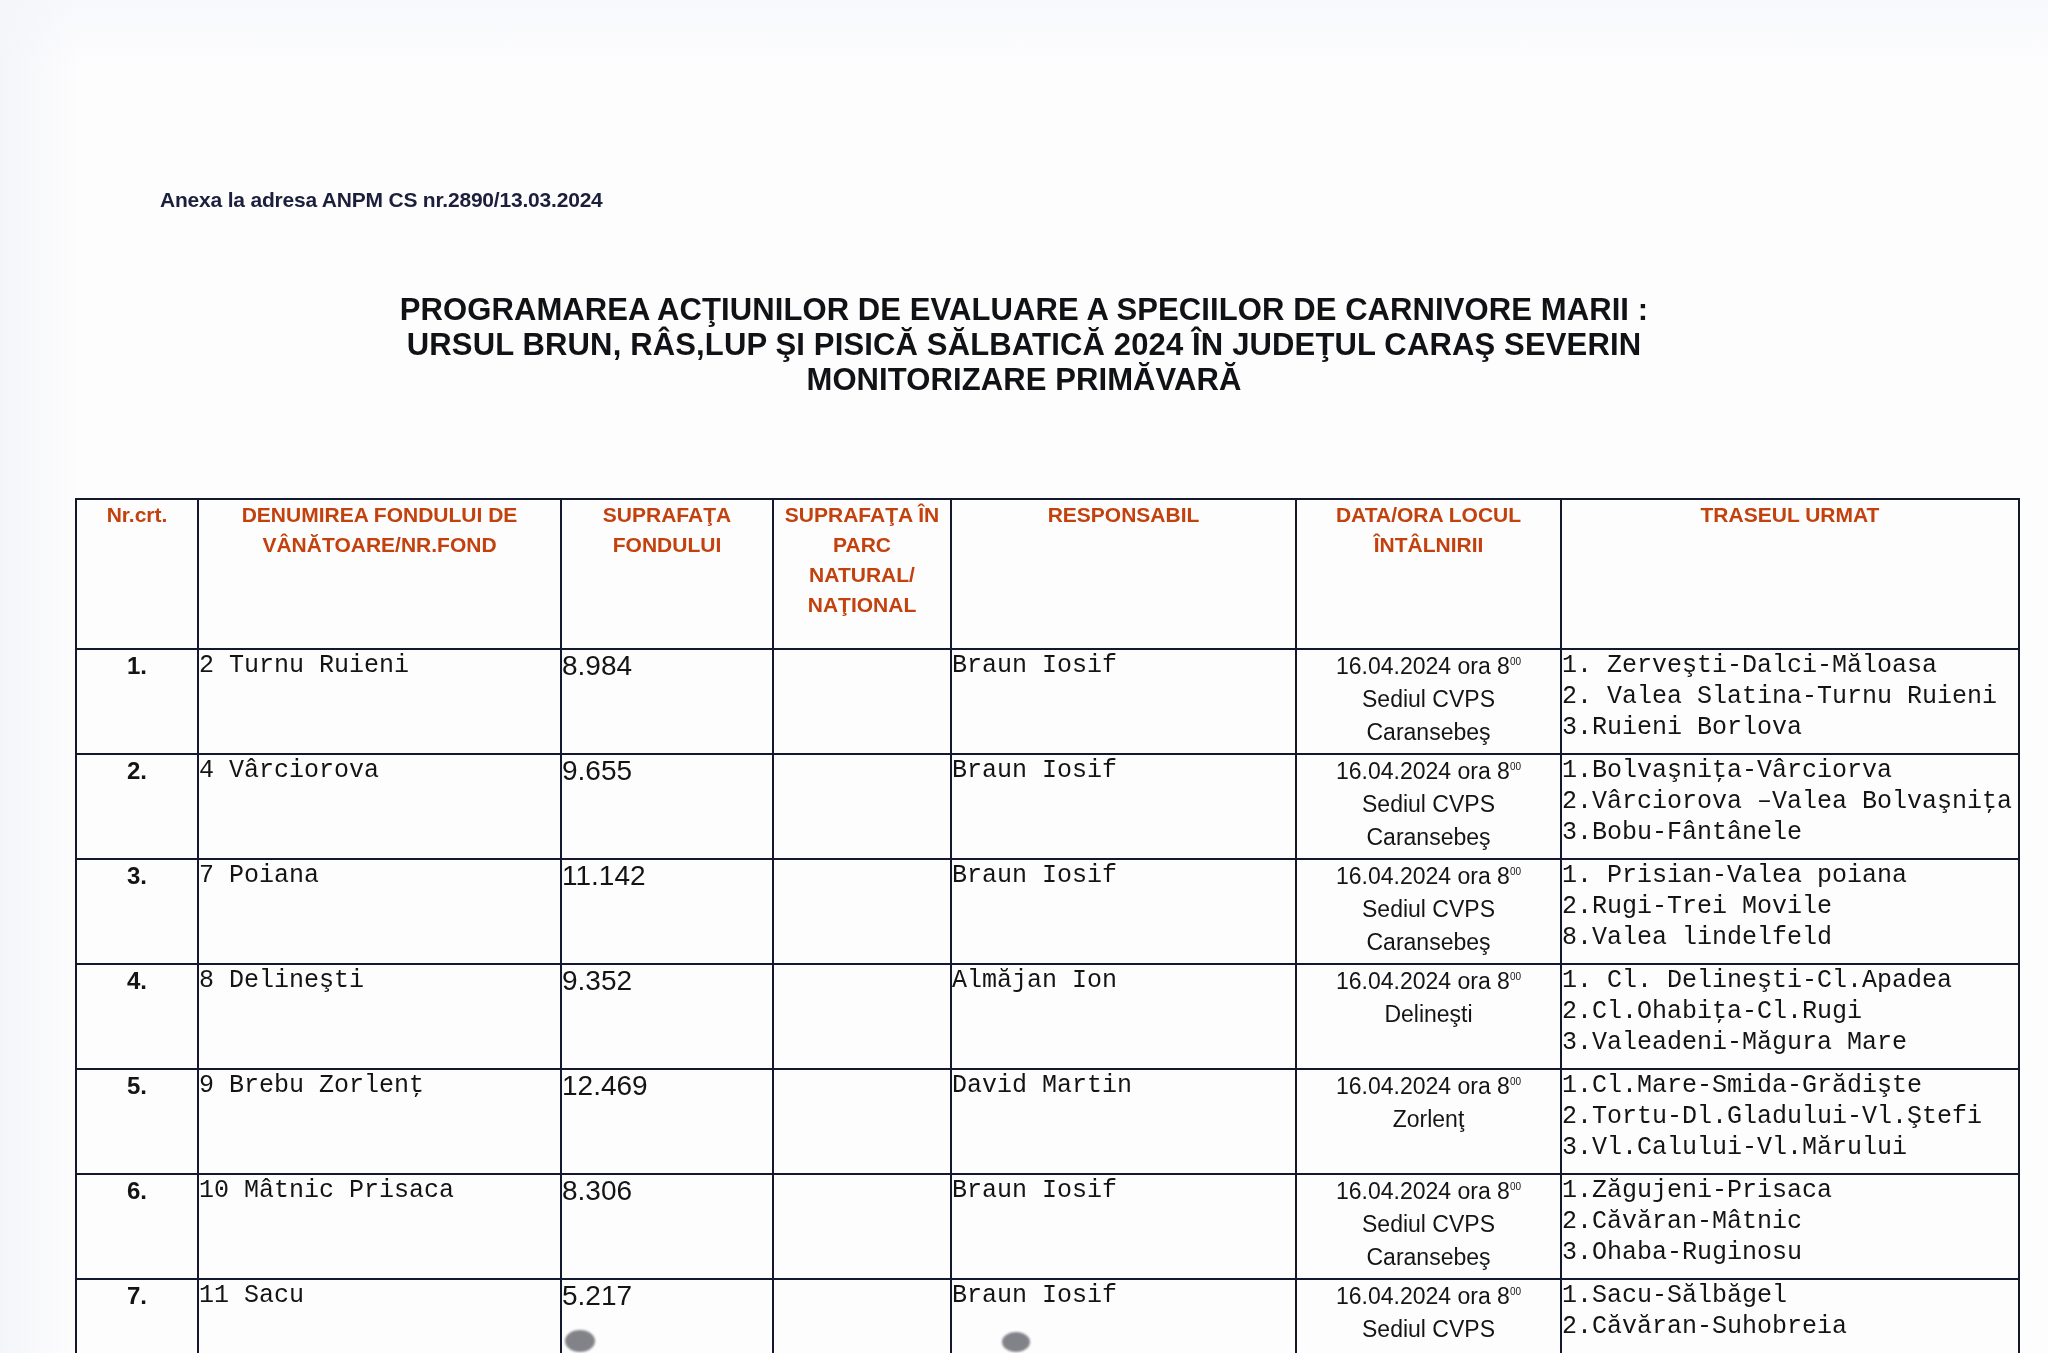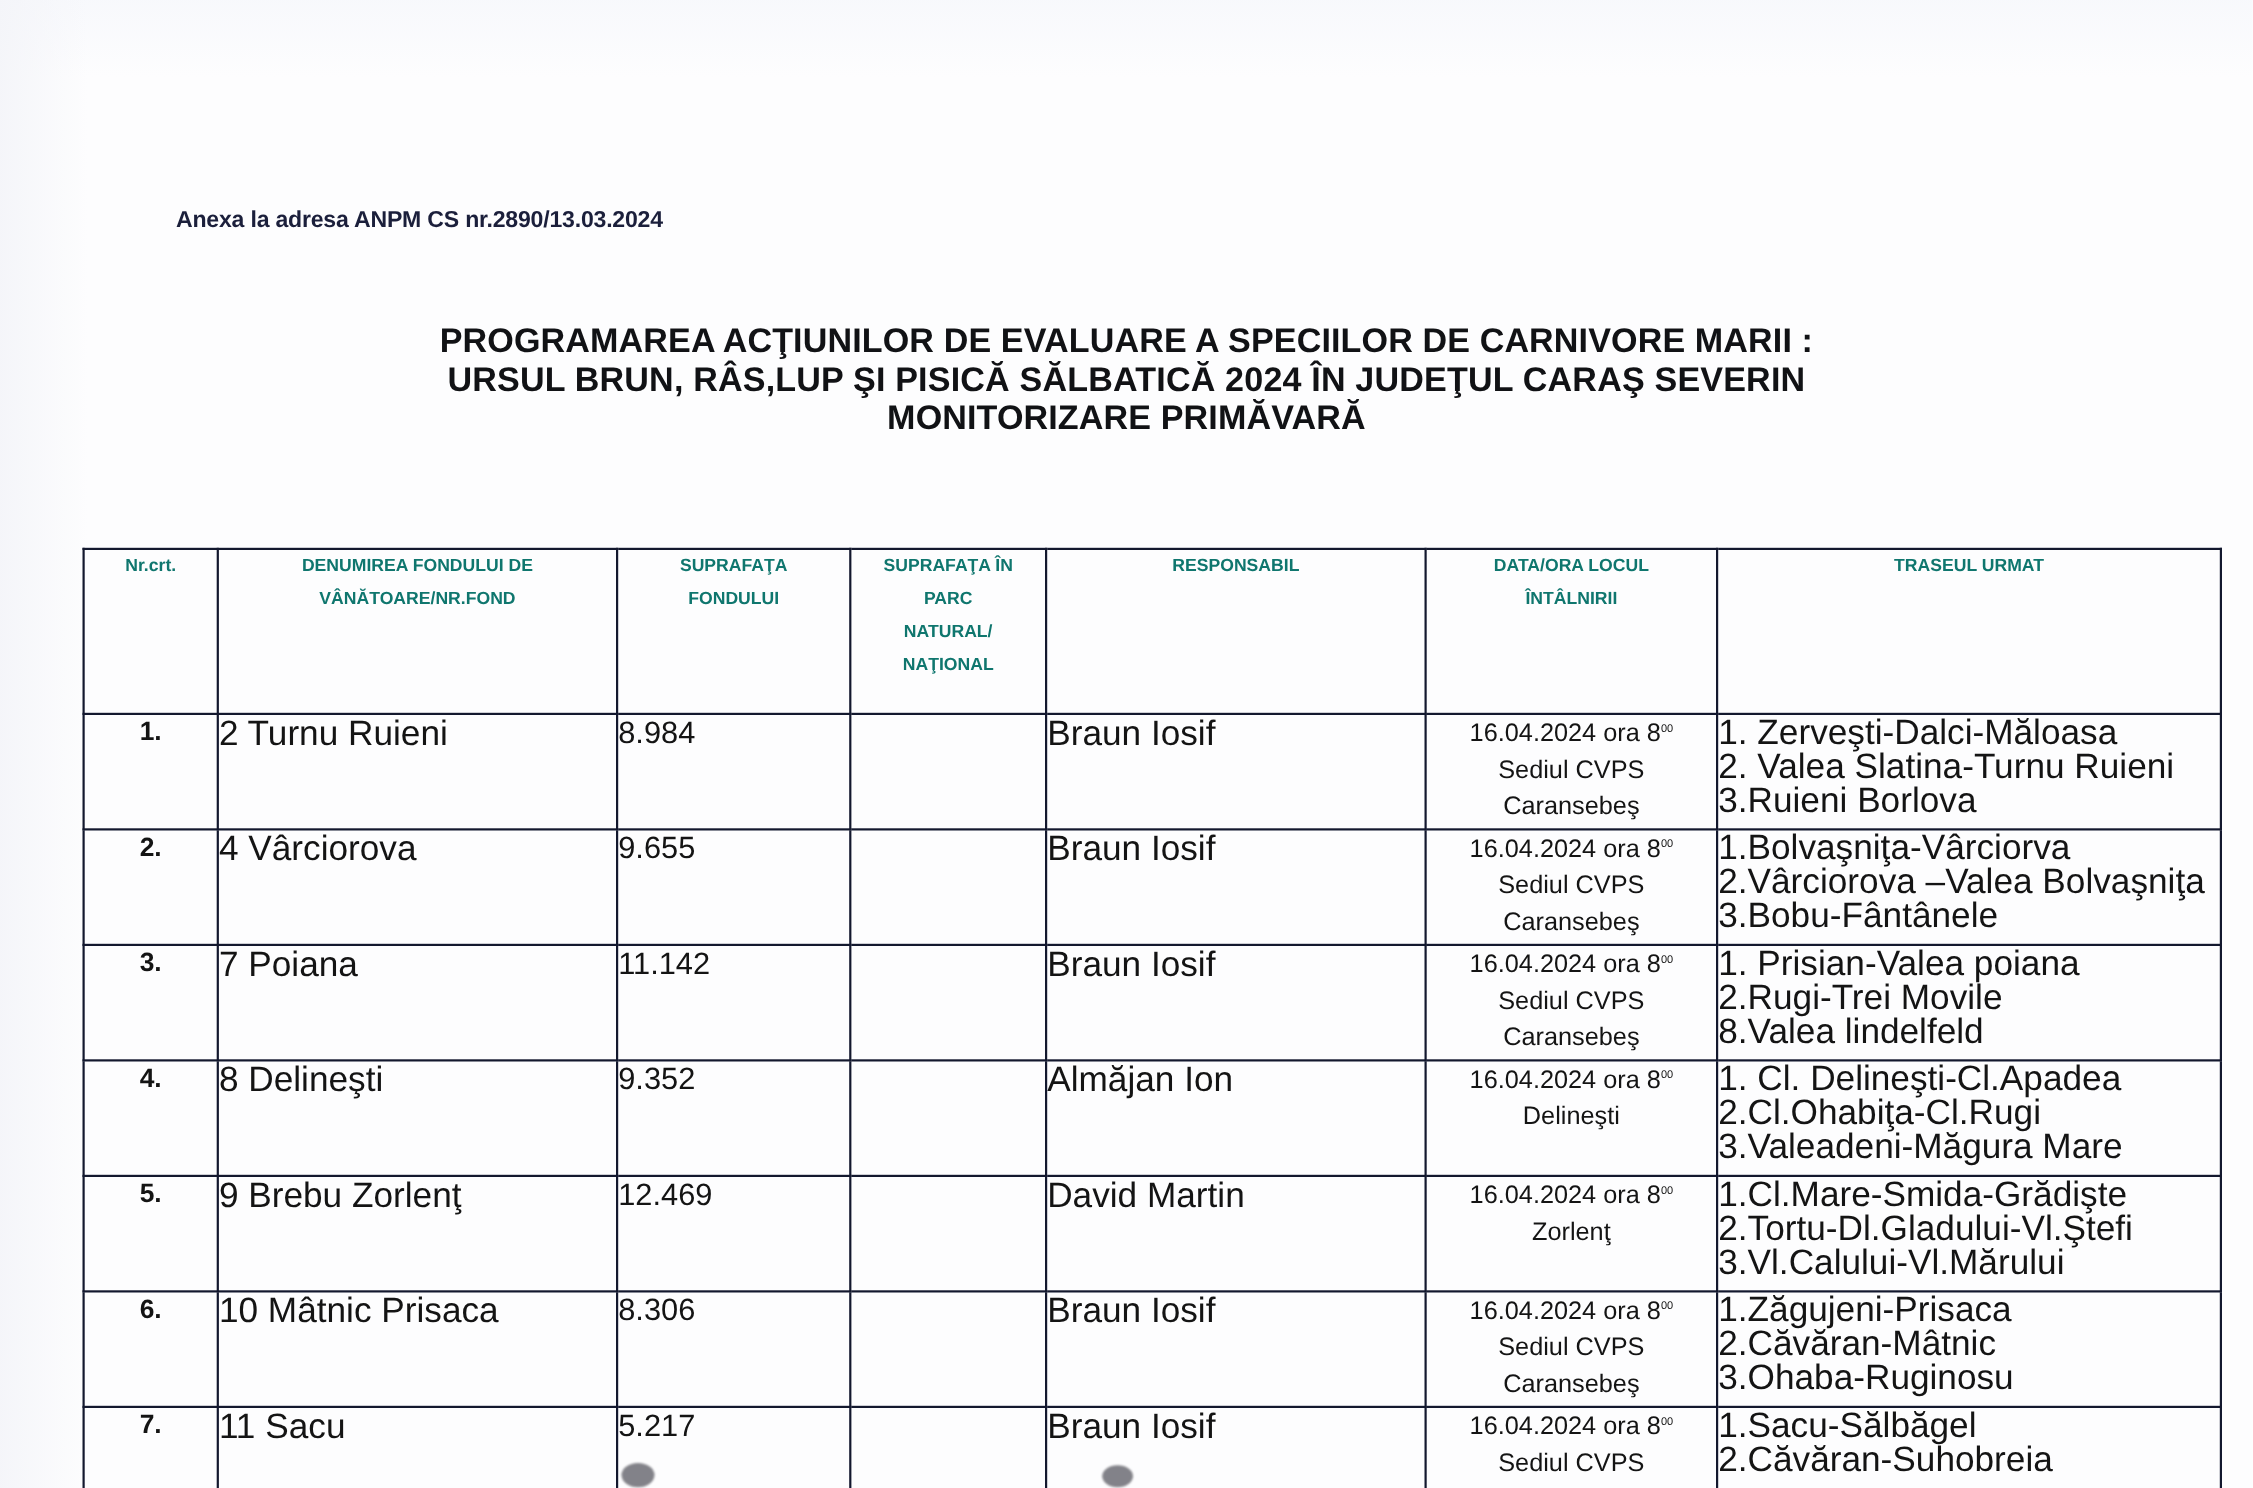--- a/index.html
+++ b/index.html
@@ -66,32 +66,32 @@
     table-layout: fixed;
   }
   table.sched td, table.sched th {
     border: 2px solid #13182e;
     vertical-align: top;
     padding: 0;
   }
   thead th {
     font-family: "Liberation Sans", sans-serif;
     font-weight: bold;
-    font-size: 16px;
+    font-size: 21px;
     line-height: 30px;
-    color: #0f766e;
+    color: #c2410c;
     text-align: center;
     height: 148px;
     vertical-align: top;
     padding-top: 9px;
     margin-left: 34px;
   }
   tbody td {
-    font-family: Liberation Sans, sans-serif;
-    font-size: 32px;
+    font-family: Liberation Mono, monospace;
+    font-size: 25px;
     line-height: 32.5px;
     color: #141414;
     padding: 5px 0 0 0;
   }
   td.c-nr {
     text-align: center;
     font-weight: bold;
     font-size: 24px;
     font-family: "Liberation Sans", sans-serif;
   }

